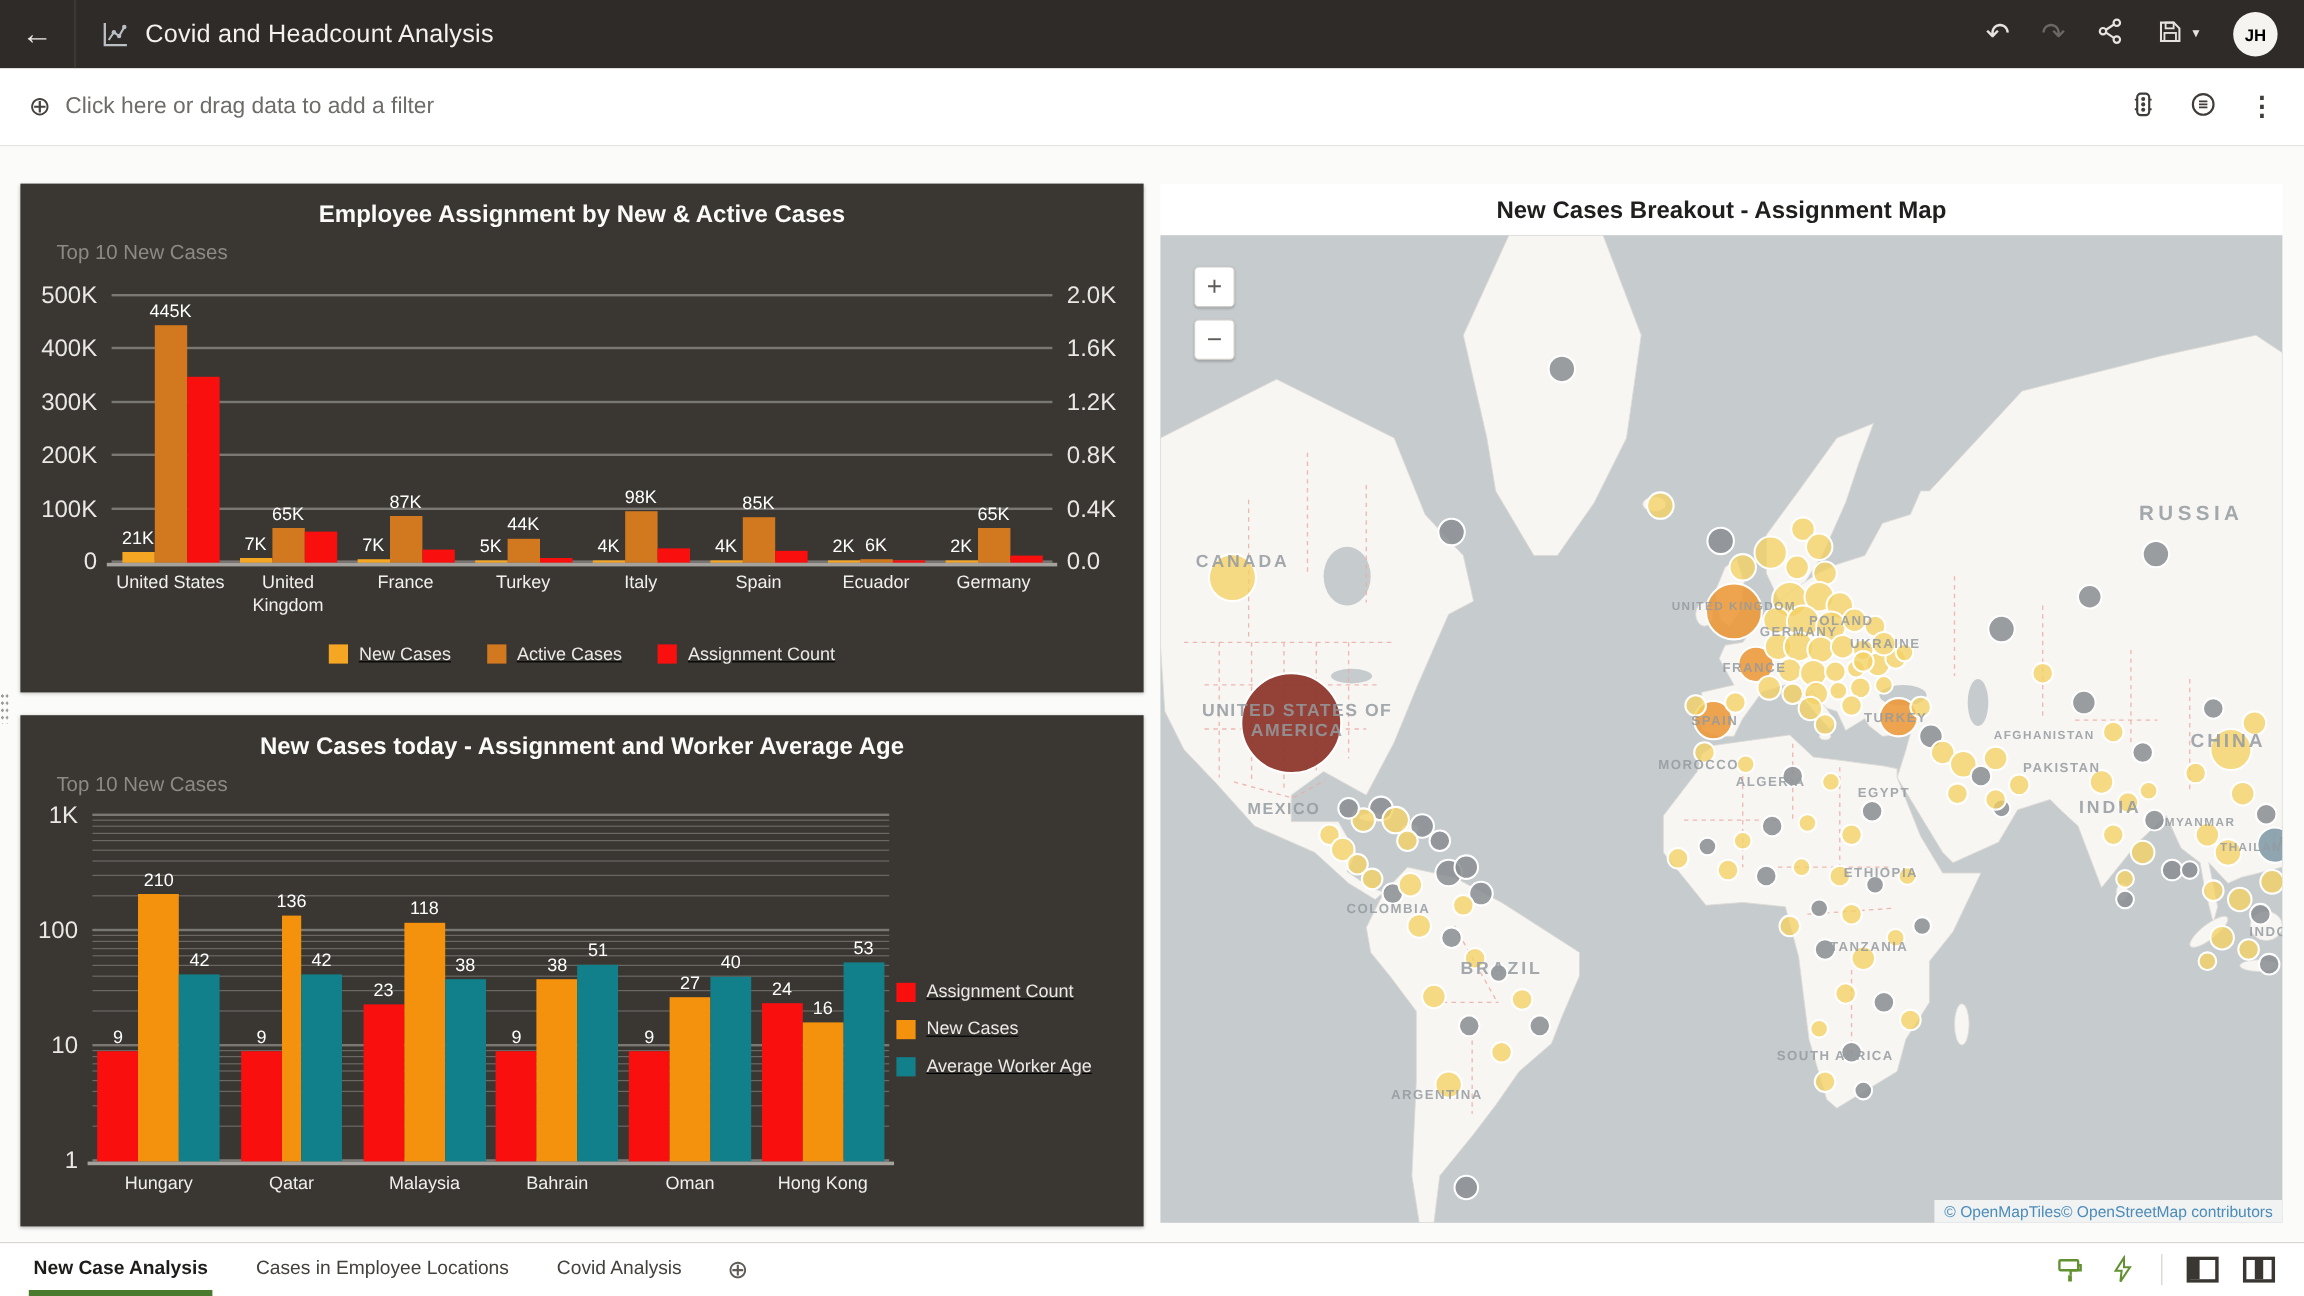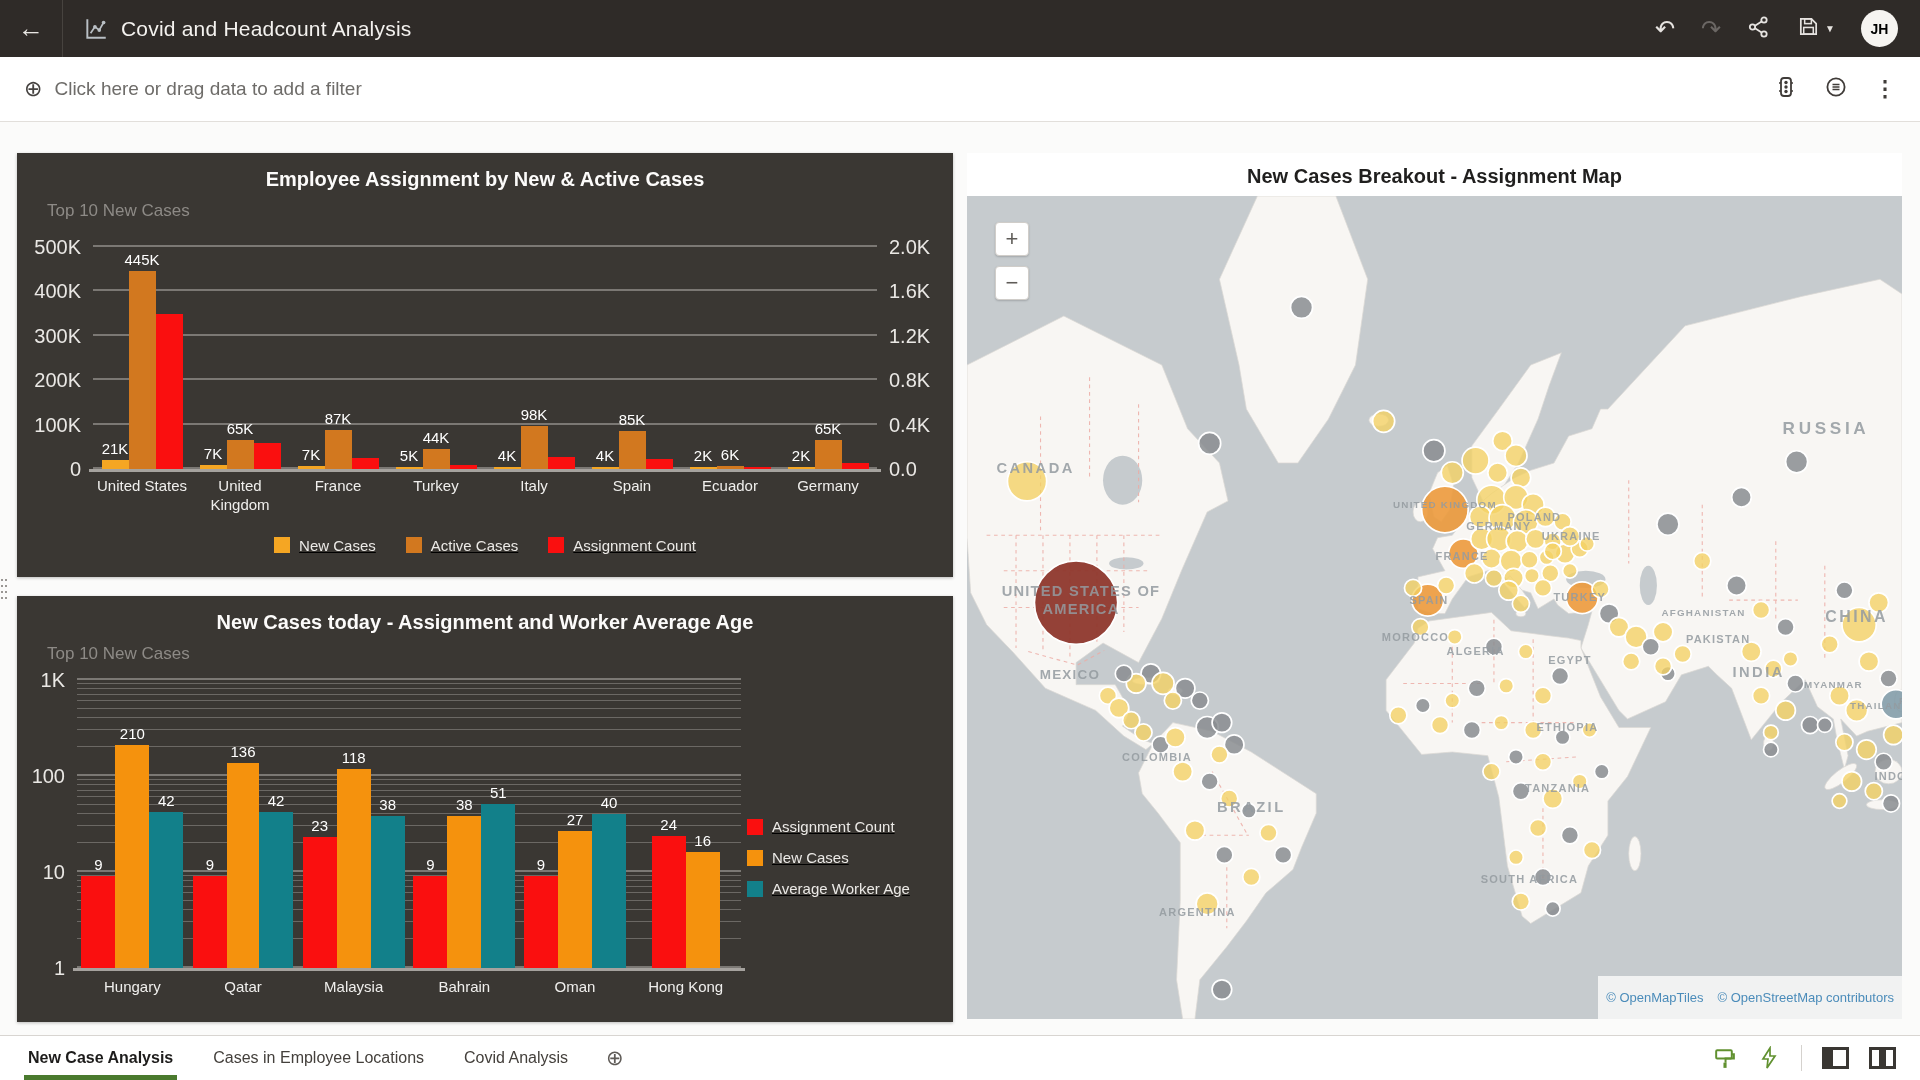--- a/index.html
+++ b/index.html
@@ -77,21 +77,21 @@
   .maparea svg { display:block; width:100%; height:100%; }
   .bubble { stroke:#fff; stroke-width:1.4; cursor:pointer; }
   .b-y { fill-opacity:.78; } .b-o { fill-opacity:.9; } .b-r { fill-opacity:.95; }
   .b-g { fill-opacity:.85; } .b-t { fill-opacity:.85; }
   .mlabel { fill:#949ba0; font-weight:bold; opacity:.85; }
   .zoomctrl { position:absolute; left:28px; top:26px; display:flex; flex-direction:column; gap:10px; }
   .zbtn { width:34px; height:34px; background:#fff; border:1px solid #d0cdc9; border-radius:4px;
     box-shadow:0 1px 2px rgba(0,0,0,.18); color:#5f5c58; font-size:22px; display:flex;
     align-items:center; justify-content:center; cursor:pointer; }
   .attrib { position:absolute; right:0; bottom:0; background:rgba(252,252,252,.78);
-    font-size:13px; color:#4b8cba; padding:14px 8px; display:flex; gap:14px; }
+    font-size:13px; color:#4b8cba; padding:2px 8px; display:flex; }
   .attrib span { cursor:pointer; }
 
   
   .grip { position:absolute; left:0; top:455px; width:7px; height:26px; cursor:col-resize;
     background-image:radial-gradient(circle, #9a9794 1.2px, transparent 1.3px);
     background-size:4px 6px; }
 
   
   footer { position:absolute; bottom:0; left:0; right:0; height:45px; background:#fff;
     border-top:1px solid #d8d5d1; display:flex; align-items:center; padding-left:24px; }
@@ -380,21 +380,21 @@
               <div class="barwrap" style="width: 34px;">
                 <div class="dlabel">42</div>
                 <div class="bar" style="height: 155.832px; background: rgb(18, 128, 138);"></div>
               </div>
             </div>
             <div class="group">
               <div class="barwrap" style="width: 34px;">
                 <div class="dlabel">9</div>
                 <div class="bar" style="height: 91.6073px; background: rgb(250, 15, 15);"></div>
               </div>
-              <div class="barwrap" style="width: 32px;">
+              <div class="barwrap" style="width: 16px;">
                 <div class="dlabel">136</div>
                 <div class="bar" style="height: 204.82px; background: rgb(245, 146, 13);"></div>
               </div>
               <div class="barwrap" style="width: 34px;">
                 <div class="dlabel">42</div>
                 <div class="bar" style="height: 155.832px; background: rgb(18, 128, 138);"></div>
               </div>
             </div>
             <div class="group">
               <div class="barwrap" style="width: 34px;">
@@ -439,20 +439,24 @@
               </div>
             </div>
             <div class="group">
               <div class="barwrap" style="width: 34px;">
                 <div class="dlabel">24</div>
                 <div class="bar" style="height: 132.5px; background: rgb(250, 15, 15);"></div>
               </div>
               <div class="barwrap" style="width: 34px;">
                 <div class="dlabel">16</div>
                 <div class="bar" style="height: 115.596px; background: rgb(245, 146, 13);"></div>
+              </div>
+              <div class="barwrap" style="width: 34px;">
+                <div class="dlabel">53</div>
+                <div class="bar" style="height: 165.53px; background: rgb(18, 128, 138);"></div>
               </div>
             </div>
           </div>
         </div>
       <div class="xlabels">
           <div class="xlab"><span>Hungary</span></div>
           <div class="xlab"><span>Qatar</span></div>
           <div class="xlab"><span>Malaysia</span></div>
           <div class="xlab"><span>Bahrain</span></div>
           <div class="xlab"><span>Oman</span></div>

